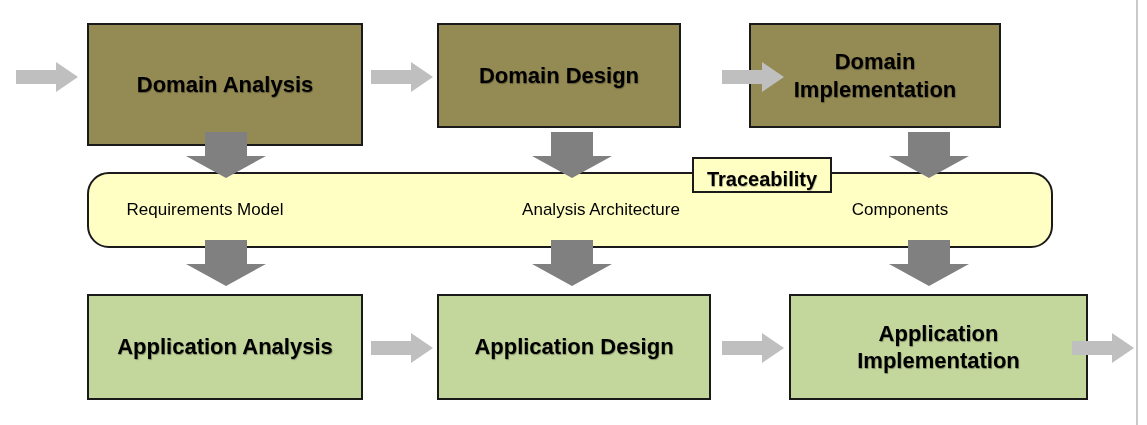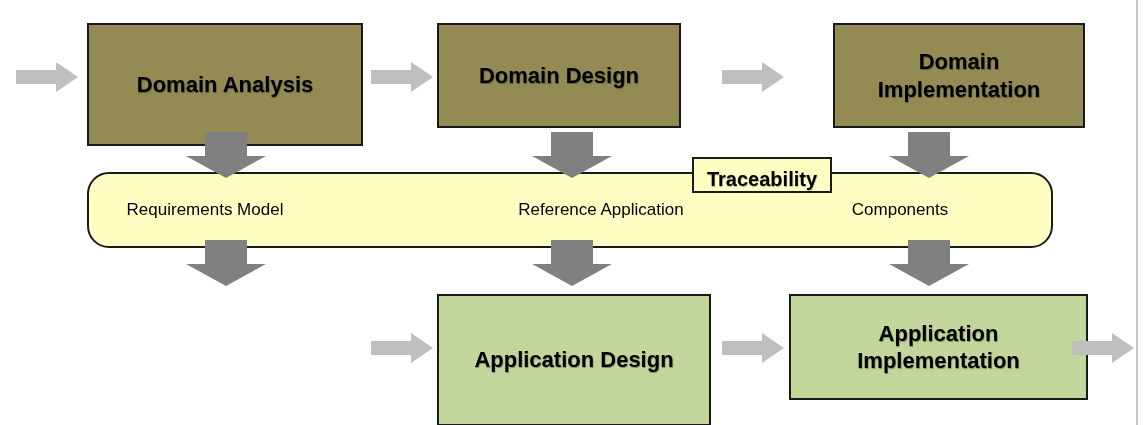--- a/index.html
+++ b/index.html
@@ -80,34 +80,37 @@
 <div class="canvas">
 
   <div class="page-edge"></div>
 
   <div class="box domain" style="left:87px;top:23px;width:276px;height:123px">
     <span>Domain Analysis</span>
   </div>
   <div class="box domain" style="left:437px;top:23px;width:244px;height:105px">
     <span>Domain Design</span>
   </div>
-  <div class="box domain" style="left:833px;top:23px;width:252px;height:105px">
+  <div class="box domain" style="left:749px;top:23px;width:252px;height:105px">
     <span>Domain
 Implementation</span>
   </div>
 
   <div class="band"></div>
   <span class="band-label" style="left:205px">Requirements Model</span>
-  <span class="band-label" style="left:601px">Reference Application</span>
+  <span class="band-label" style="left:601px">Analysis Architecture</span>
   <span class="band-label" style="left:900px">Components</span>
   <div class="tag">
     <span>Traceability</span>
   </div>
 
-  <div class="box application" style="left:437px;top:294px;width:274px;height:132px">
+  <div class="box application" style="left:87px;top:294px;width:276px;height:106px">
+    <span>Application Analysis</span>
+  </div>
+  <div class="box application" style="left:437px;top:294px;width:274px;height:106px">
     <span>Application Design</span>
   </div>
   <div class="box application" style="left:789px;top:294px;width:299px;height:106px">
     <span>Application
 Implementation</span>
   </div>
 
   <svg class="arr arr-down" style="left:186px;top:132px" width="80" height="46" viewBox="0 0 80 46">
     <polygon points="19,0 61,0 61,24 80,24 40,46 0,24 19,24"></polygon>
   </svg>

